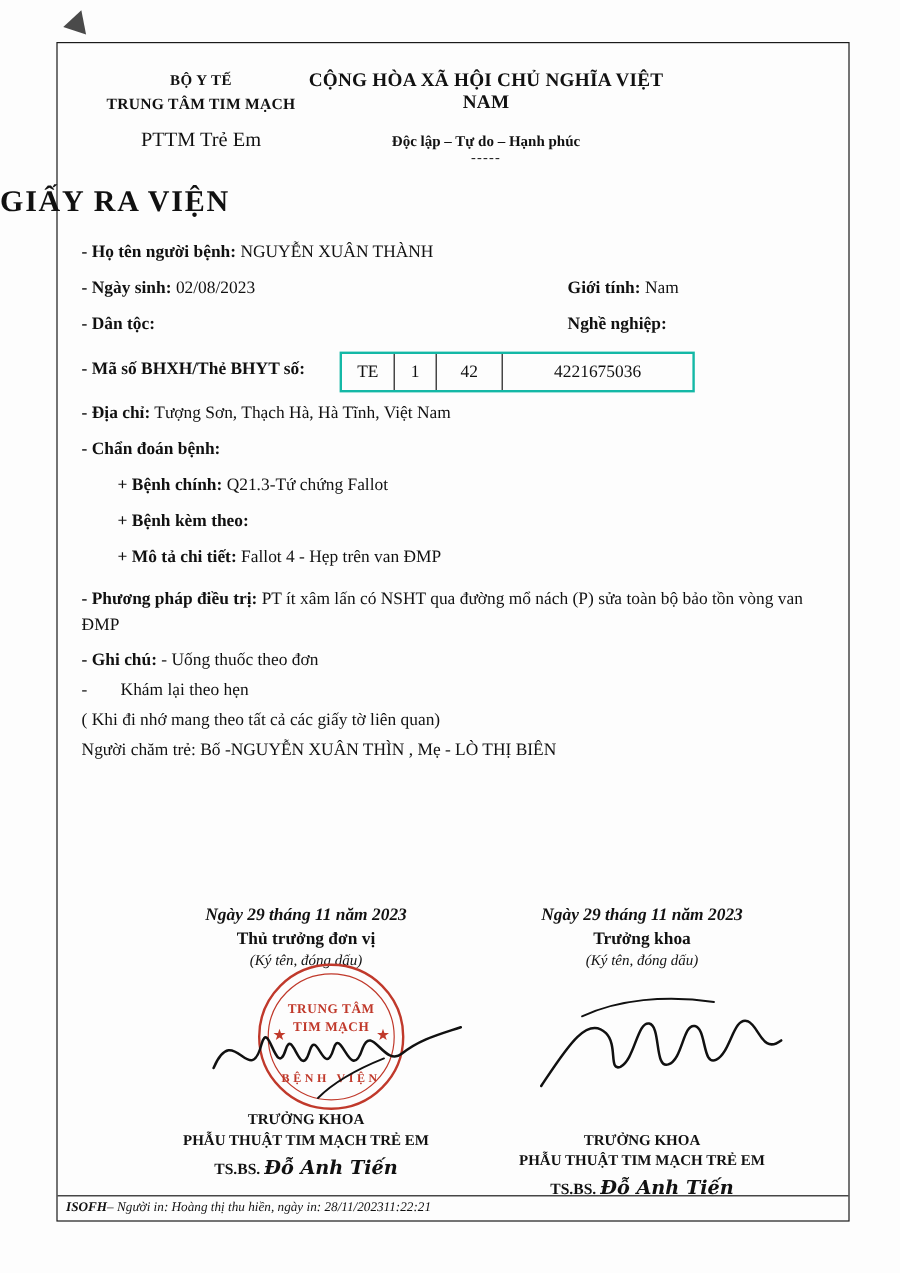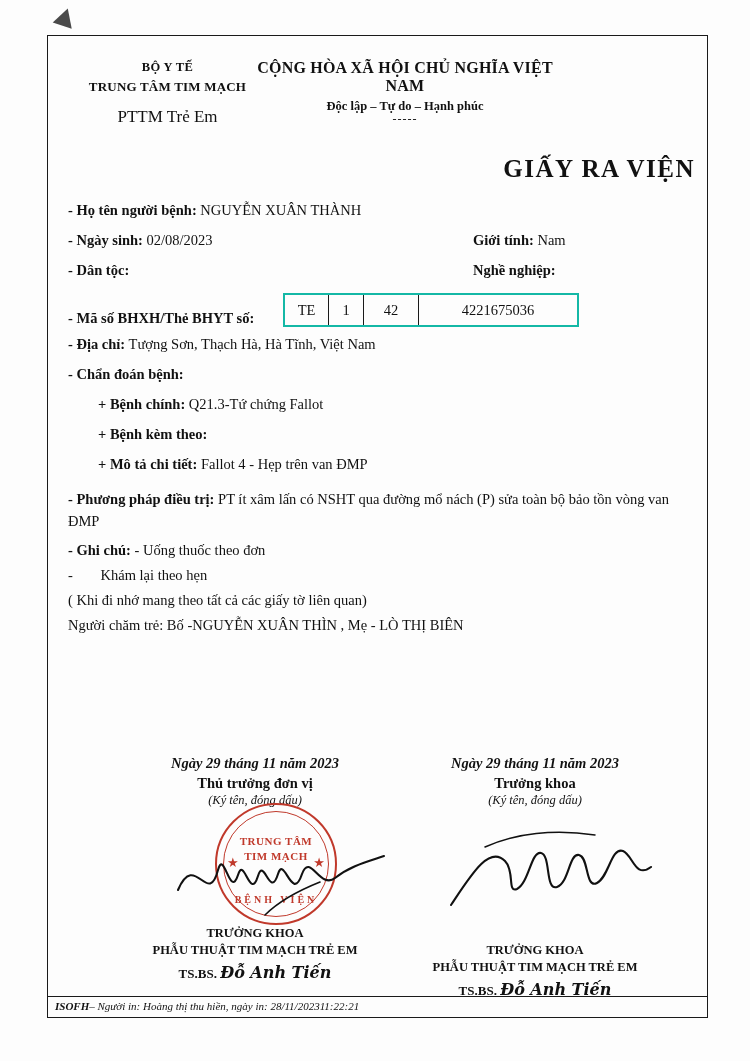--- a/index.html
+++ b/index.html
@@ -65,41 +65,41 @@
   .hdr-left .l3 { font-size: 17px; margin-top: 6px;}
 
   .hdr-center {
     position: absolute;
     left: 192px;
     top: 23px;
     width: 330px;
     text-align: center;
   }
   .hdr-center .c1 { font-size: 16px; font-weight: bold; letter-spacing: .2px;}
-  .hdr-center .c2 { font-size: 12.5px; font-weight: bold; margin-top: 4px;}
+  .hdr-center .c2 { font-size: 12.5px; font-weight: bold; margin-top: 16px;}
   .hdr-center .c3 { font-size: 12px; margin-top: -2px; letter-spacing: 1px;}
 
   .hdr-right {
     position: absolute;
     left: 560px;
     top: 16px;
     width: 140px;
     border: 1px solid #1a1a1a;
     box-sizing: border-box;
     padding: 4px 5px 5px 6px;
     font-size: 10.5px;
     line-height: 1.5;
   }
 
   .title {
     position: absolute;
     left: 0;
     top: 155px;
     width: 695px;
-    text-align: right;
+    text-align: left;
     font-size: 25px;
     font-weight: bold;
     letter-spacing: 1.5px;
   }
 
   .body-area {
     position: absolute;
     left: 68px;
     top: 203px;
     width: 620px;
@@ -125,21 +125,20 @@
     height: 36px;
     margin-top: 2px;
     margin-bottom: 8px;
   }
   .bhxh-label {
     position: absolute;
     left: 0;
     top: 8px;
     font-weight: bold;
     font-size: 14.5px;
-    margin-top: 10px;
   }
   .bhxh-boxes {
     position: absolute;
     left: 215px;
     top: 0;
     display: flex;
     border: 2px solid #14b8a6;
     height: 34px;
     box-sizing: border-box;
   }

